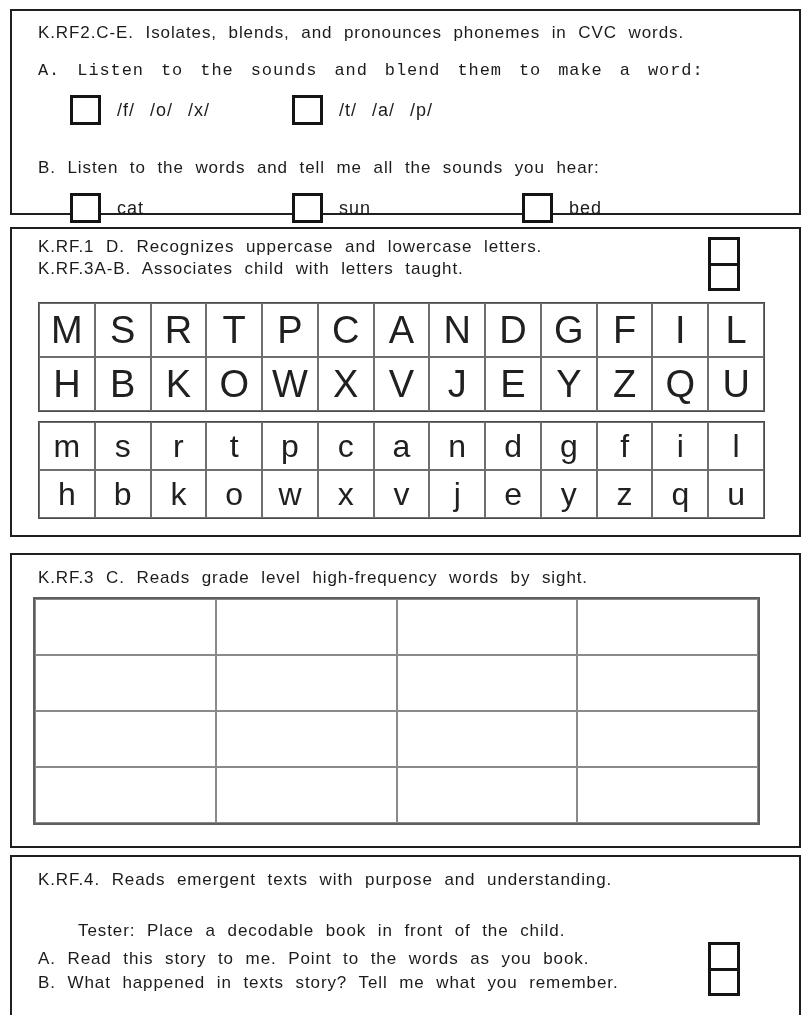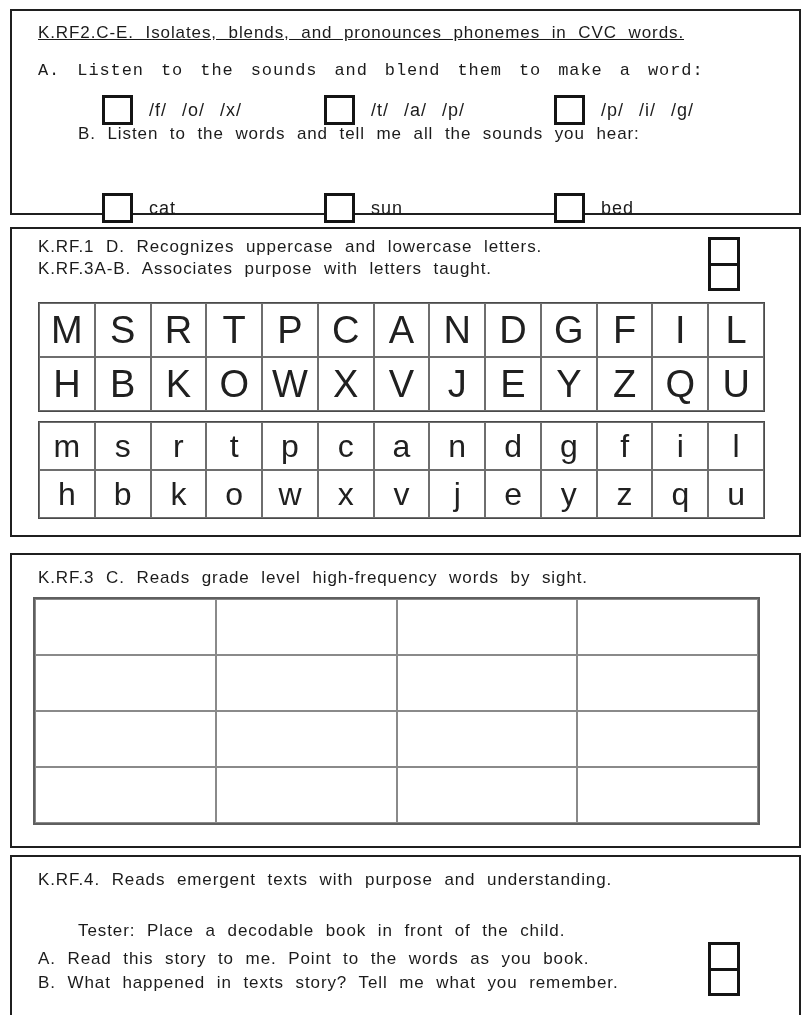--- a/index.html
+++ b/index.html
@@ -29,21 +29,21 @@
     left: 26px;
     font-size: 17px;
     letter-spacing: 0.9px;
     word-spacing: 6px;
     white-space: nowrap;
     color: #1b1b1b;
   }
 
   
   .check-row { position: absolute; left: 0; right: 0; height: 32px; }
-  .check-item { position: absolute; top: 0; display: flex; align-items: center; gap: 16px; margin-left: 32px; }
+  .check-item { position: absolute; top: 0; display: flex; align-items: center; gap: 16px; }
   .check-row .check-item:nth-child(1) { left: 58px; }
   .check-row .check-item:nth-child(2) { left: 280px; }
   .check-row .check-item:nth-child(3) { left: 510px; }
   .cbx {
     width: 25px; height: 24px;
     border: 3px solid #141414;
     background: #fff;
     display: inline-block;
   }
   .cbx-label {
@@ -100,24 +100,24 @@
     box-sizing: border-box;
     background: #fff;
     display: flex; flex-direction: column;
   }
   .score-cell { flex: 1; box-sizing: border-box; }
   .score-cell.top { border-bottom: 3px solid #141414; }
   #sec2 .score-box { left: 696px; top: 8px; }
   #sec4 .score-box { left: 696px; top: 85px; }
 
   
-  #s1-title   { top: 12px; text-decoration: underline; }
+  #s1-title   { top: 12px; }
   #s1-prompta { top: 50px; font-family: Liberation Mono, monospace; }
   #s1-rowa    { top: 84px; }
-  #s1-promptb { top: 113px; margin-left: 40px; }
+  #s1-promptb { top: 147px; }
   #s1-rowb    { top: 182px; }
 
   #s2-title1  { top: 8px; }
   #s2-title2  { top: 30px; }
 
   #s3-title   { top: 13px; }
 
   #s4-title   { top: 13px; }
   #s4-tester  { top: 64px; margin-left: 40px; }
   #s4-linea   { top: 92px; }
@@ -131,45 +131,41 @@
   <div class="txt" id="s1-prompta">A. Listen to the sounds and blend them to make a word:</div>
   <div class="check-row" id="s1-rowa">
       <div class="check-item">
         <span class="cbx"></span>
         <span class="cbx-label">/f/ /o/ /x/</span>
       </div>
       <div class="check-item">
         <span class="cbx"></span>
         <span class="cbx-label">/t/ /a/ /p/</span>
       </div>
-      <div class="check-item">
-        <span class="cbx"></span>
-        <span class="cbx-label">/p/ /i/ /g/</span>
-      </div>
     </div>
   <div class="txt" id="s1-promptb">B. Listen to the words and tell me all the sounds you hear:</div>
   <div class="check-row" id="s1-rowb">
       <div class="check-item">
         <span class="cbx"></span>
         <span class="cbx-label">cat</span>
       </div>
       <div class="check-item">
         <span class="cbx"></span>
         <span class="cbx-label">sun</span>
       </div>
       <div class="check-item">
         <span class="cbx"></span>
         <span class="cbx-label">bed</span>
       </div>
     </div>
 </div>
 
 <div class="section" id="sec2">
   <div class="txt" id="s2-title1">K.RF.1 D. Recognizes uppercase and lowercase letters.</div>
-  <div class="txt" id="s2-title2">K.RF.3A-B. Associates purpose with letters taught.</div>
+  <div class="txt" id="s2-title2">K.RF.3A-B. Associates child with letters taught.</div>
   <div class="score-box">
     <div class="score-cell top"></div>
     <div class="score-cell"></div>
   </div>
   <div class="letter-grid" id="upper-grid">
       <div class="lcell">M</div>
       <div class="lcell">S</div>
       <div class="lcell">R</div>
       <div class="lcell">T</div>
       <div class="lcell">P</div>

